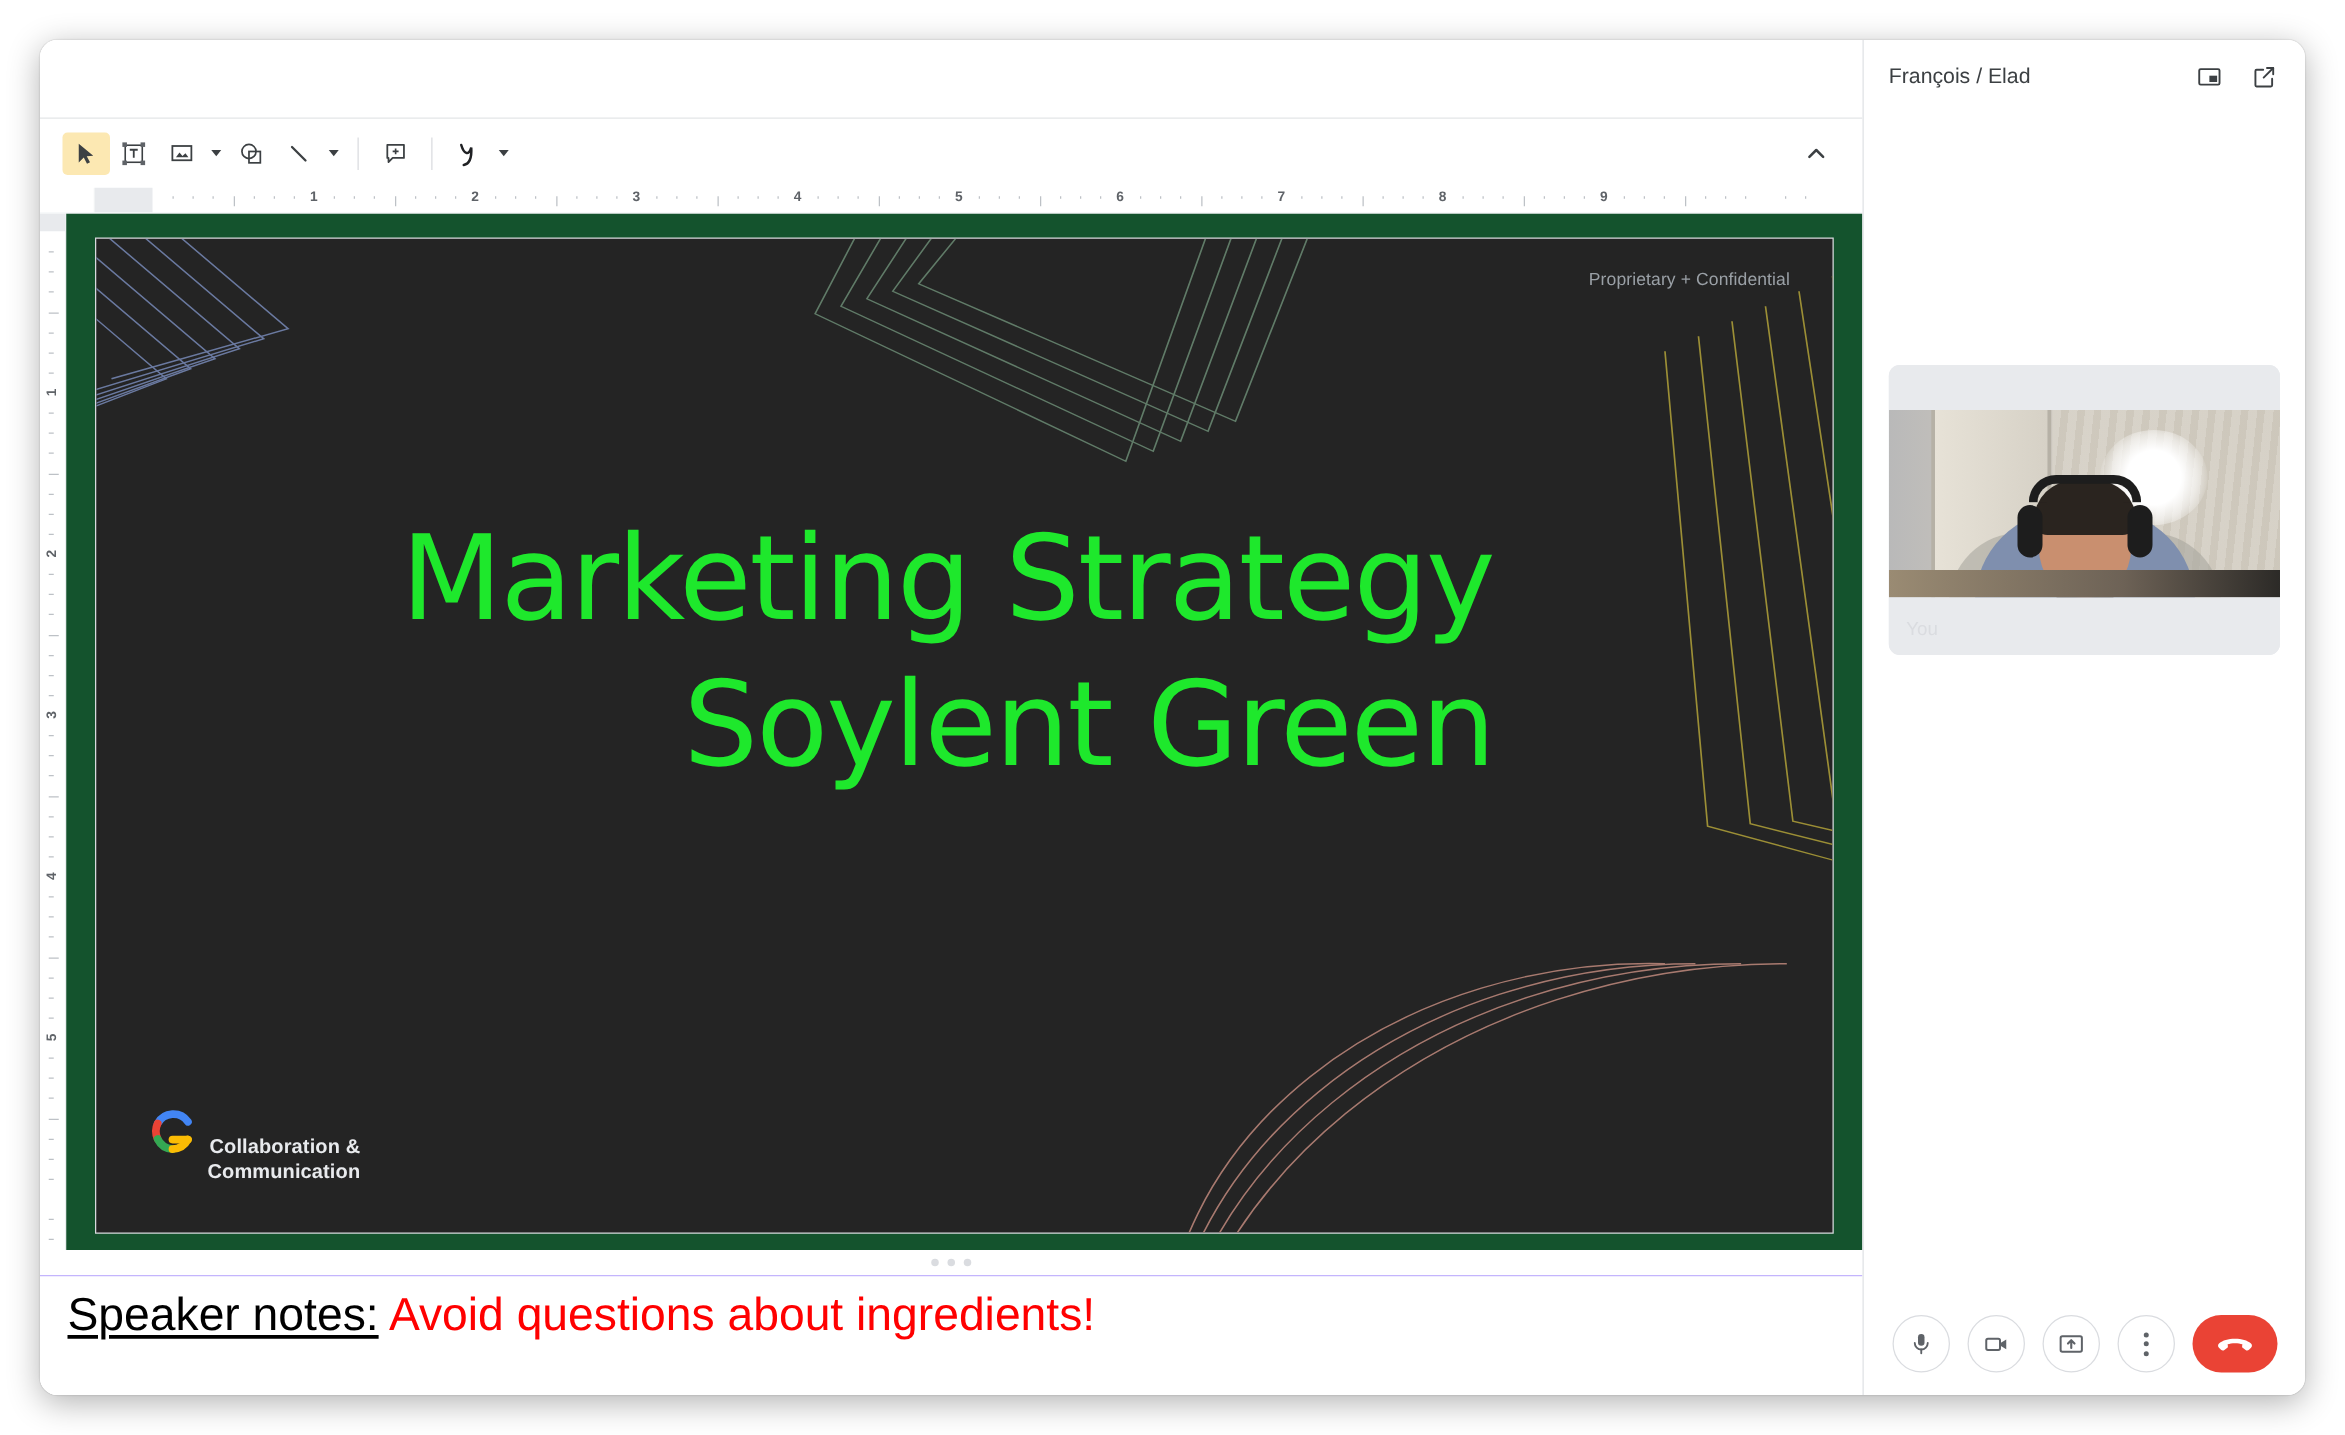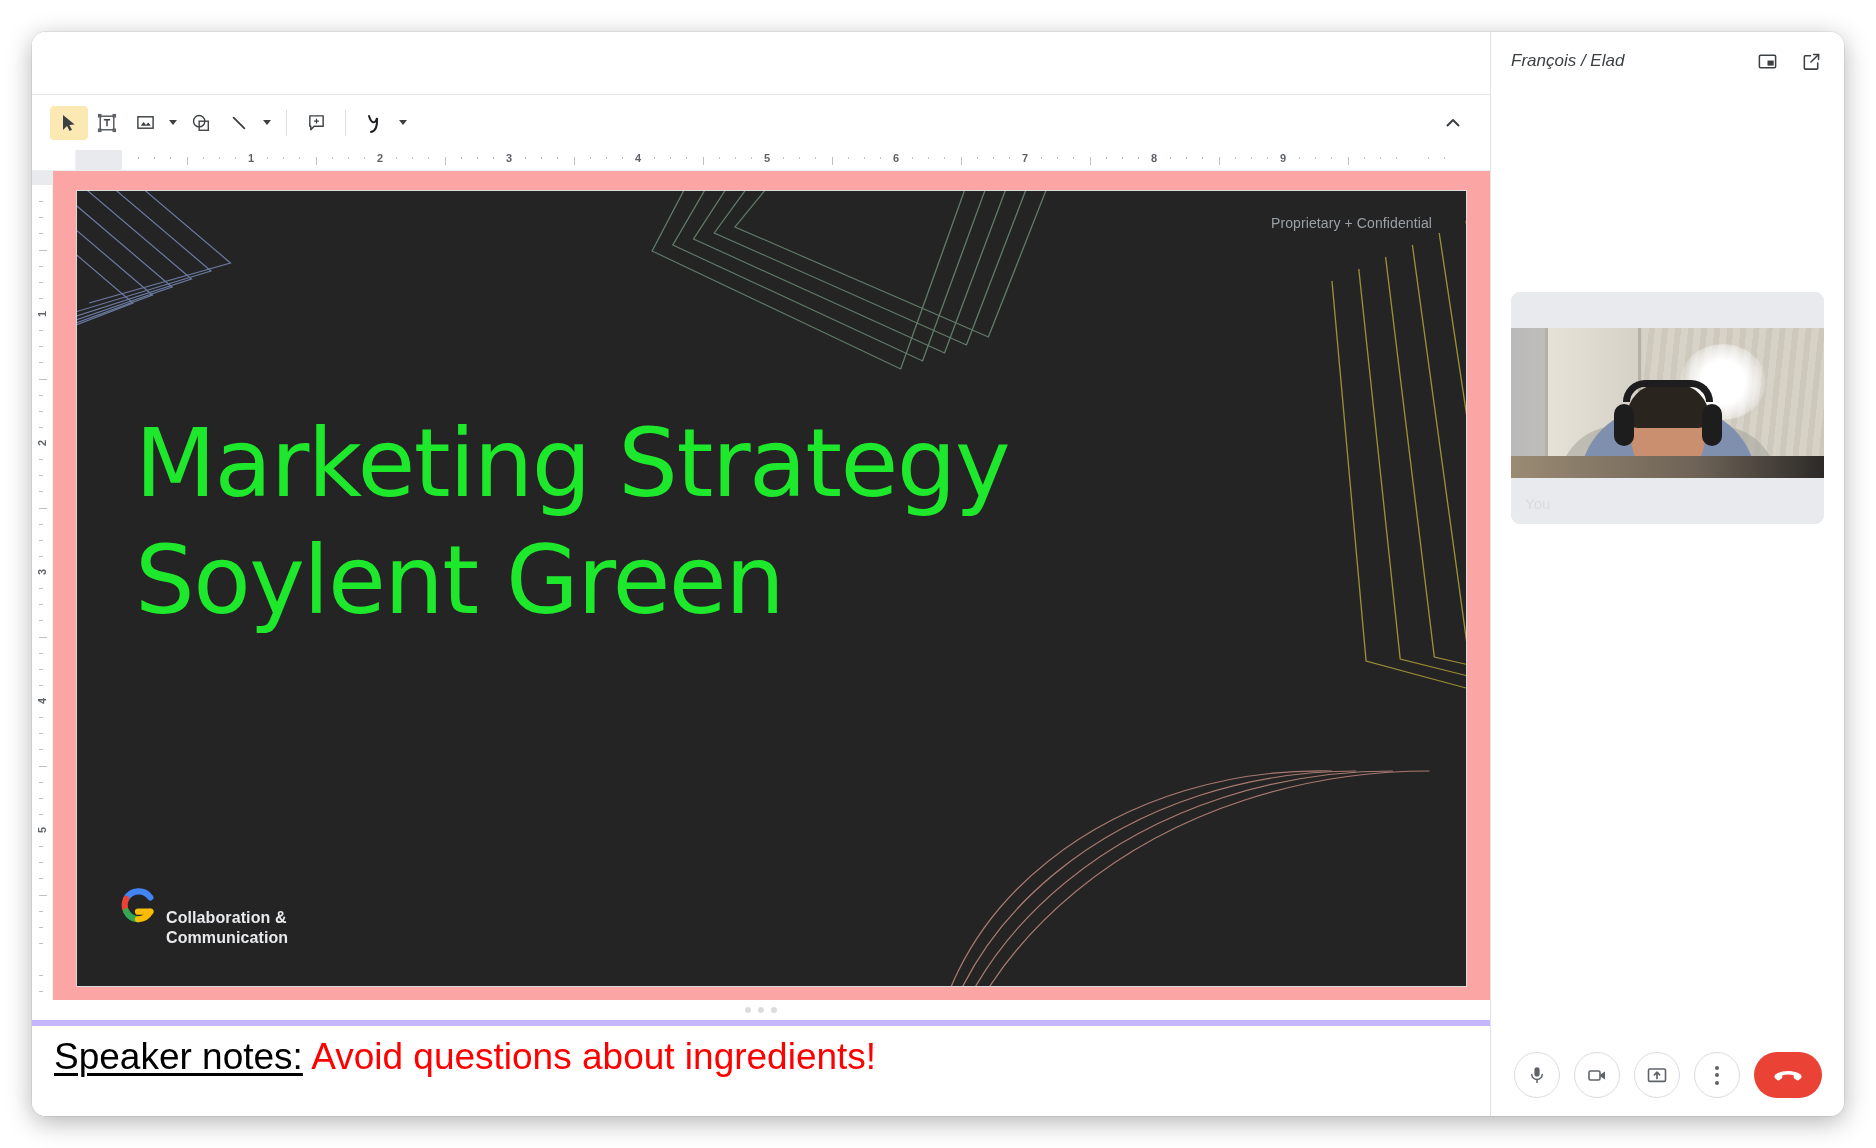--- a/index.html
+++ b/index.html
@@ -110,23 +110,24 @@
     position:absolute; left:4px;
     font-size: 11px; color:#5f6368; font-weight:700;
     transform: rotate(-90deg) translateX(-50%);
     transform-origin: left top;
   }
   .rv-tick { position:absolute; left:7px; height:1px; background:#bdc1c6; }
 
   .stage {
     flex: 1;
     position: relative;
-    background: #fca5a5;
+    background: #14532d;
     padding: 20px 24px 0 24px;
     min-width:0;
+    text-align:right;
   }
 
   
   .slide {
     position: relative;
     width: 100%;
     height: 795px;
     background: #242424;
     overflow: hidden;
     box-shadow: 0 0 0 1px #d8dade;
@@ -170,21 +171,21 @@
     cursor: row-resize;
     background: #fff;
   }
   .slide-drag i { width:6px;height:6px;border-radius:50%;background:#dadce0;display:block;}
 
   
   .notes {
     height: 96px;
     background: #ffffff;
     padding: 8px 26px 0 22px;
-    border-top: 6px solid #c4b5fd;
+    border-top: 1px solid #c4b5fd;
     overflow: hidden;
   }
   .notes-line {
     font-family: "Liberation Sans", sans-serif;
     font-size: 37px;
     line-height: 1.25;
     white-space: nowrap;
   }
   .notes-label { color:#000; text-decoration: underline; text-underline-offset:4px; text-decoration-thickness:3px;}
   .notes-body { color:#ff0000; }
@@ -198,21 +199,20 @@
     display: flex;
     flex-direction: column;
     position: relative;
   }
   .meet-header {
     height: 58px;
     display: flex;
     align-items: center;
     padding: 0 16px 0 20px;
     gap: 10px;
-    font-style: italic;
   }
   .meet-title {
     flex: 1;
     font-size: 17px;
     color: #3c4043;
     white-space: nowrap; overflow:hidden; text-overflow:ellipsis;
   }
   .meet-hicon {
     width: 34px; height: 34px;
     display:flex;align-items:center;justify-content:center;

